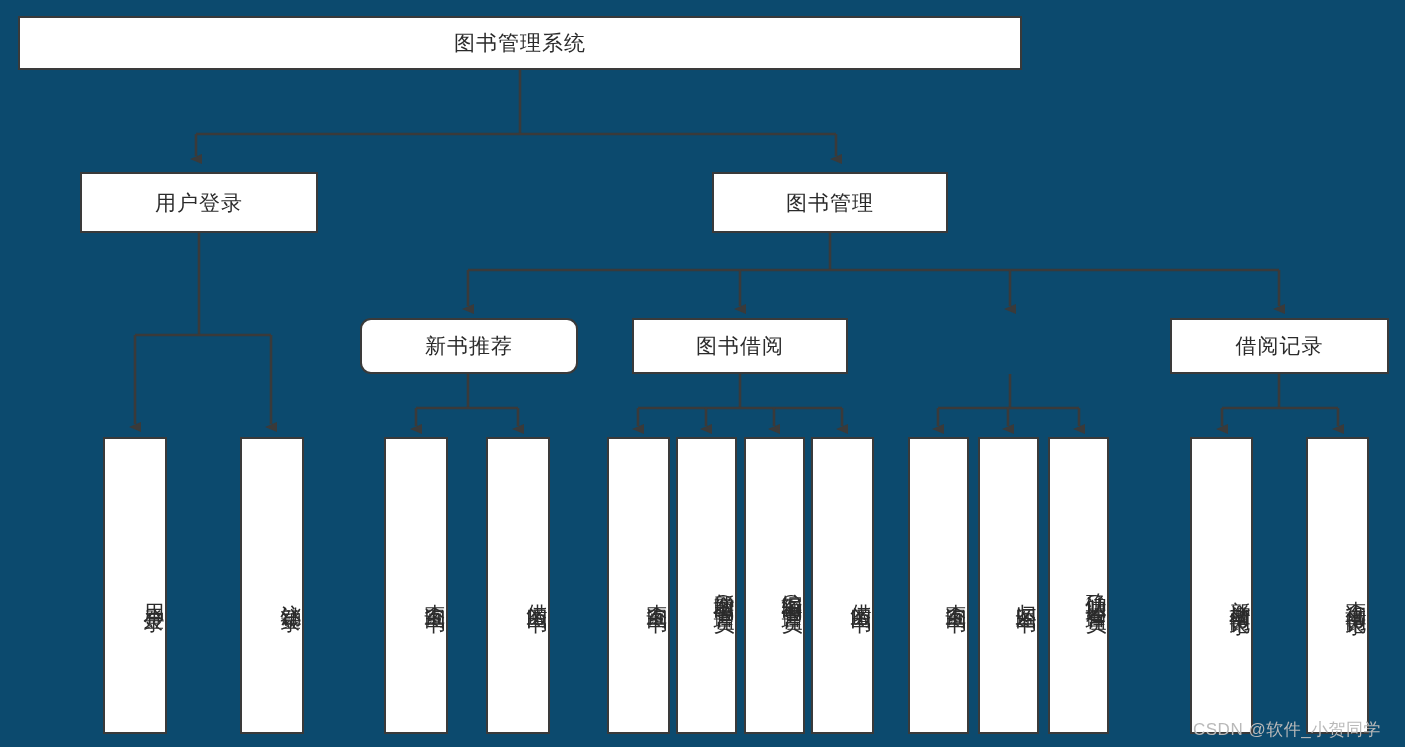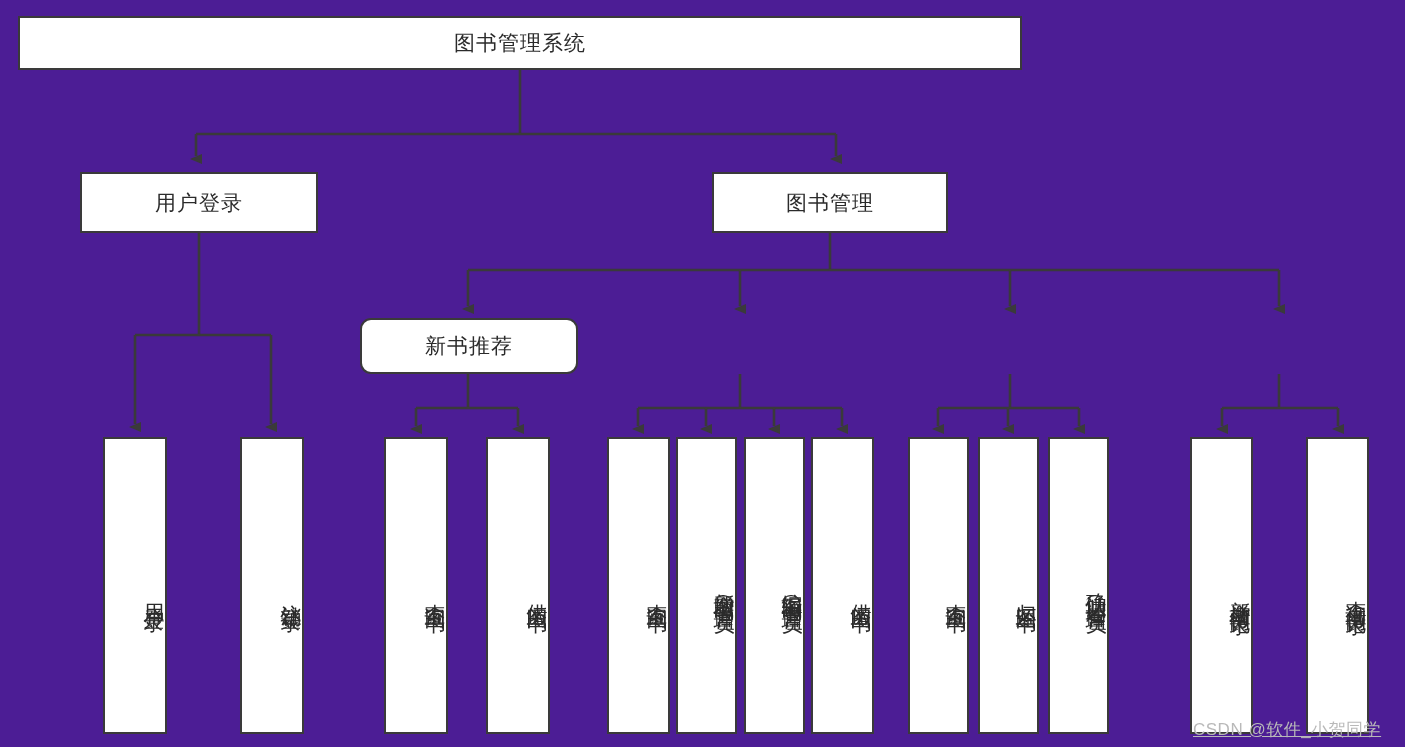--- a/index.html
+++ b/index.html
@@ -7,21 +7,21 @@
     padding: 0;
     background: #ffffff;
   }
   body {
     font-family: "Liberation Sans", "DejaVu Sans", sans-serif;
   }
   #canvas {
     position: relative;
     width: 1405px;
     height: 747px;
-    background: #4c1d95;
+    background: #0c4a6e;
     overflow: hidden;
   }
   #edges {
     position: absolute;
     left: 0;
     top: 0;
     width: 1405px;
     height: 747px;
     pointer-events: none;
   }
@@ -55,21 +55,20 @@
   .node-label {
     display: block;
     white-space: nowrap;
   }
   .watermark {
     position: absolute;
     font-size: 17px;
     color: #b9b9b9;
     white-space: nowrap;
     letter-spacing: 0.5px;
-    text-decoration: underline;
   }
 </style>
 </head>
 <body>
 
 <div id="canvas">
 
   <svg id="edges" viewBox="0 0 1405 747" xmlns="http://www.w3.org/2000/svg">
     <defs>
       <marker id="arrow" markerWidth="10" markerHeight="12" refX="2" refY="6" orient="auto" markerUnits="userSpaceOnUse">
@@ -127,20 +126,26 @@
   <div class="node horiz" style="left:80px; top:172px; width:238px; height:61px;">
     <span class="node-label">用户登录</span>
   </div>
   <div class="node horiz" style="left:712px; top:172px; width:236px; height:61px;">
     <span class="node-label">图书管理</span>
   </div>
 
   <div class="node horiz" style="left:360px; top:318px; width:218px; height:56px;border-radius:11px;">
     <span class="node-label">新书推荐</span>
   </div>
+  <div class="node horiz" style="left:632px; top:318px; width:216px; height:56px;">
+    <span class="node-label">图书借阅</span>
+  </div>
+  <div class="node horiz" style="left:1170px; top:318px; width:219px; height:56px;">
+    <span class="node-label">借阅记录</span>
+  </div>
 
   <div class="node vert" style="left:103px; top:437px; width:64px; height:297px;">
     <span class="node-label">用户登录</span>
   </div>
   <div class="node vert" style="left:240px; top:437px; width:64px; height:297px;">
     <span class="node-label">注销登录</span>
   </div>
 
   <div class="node vert" style="left:384px; top:437px; width:64px; height:297px;">
     <span class="node-label">查询图书</span>

